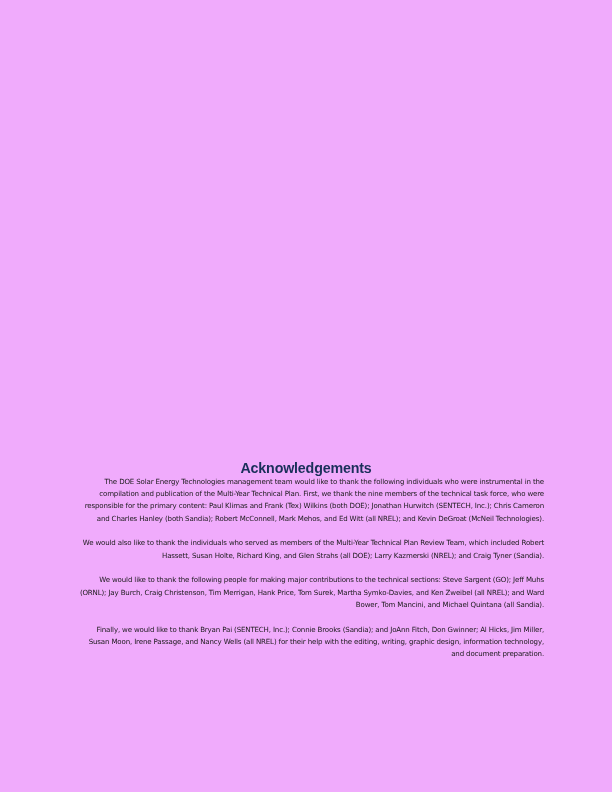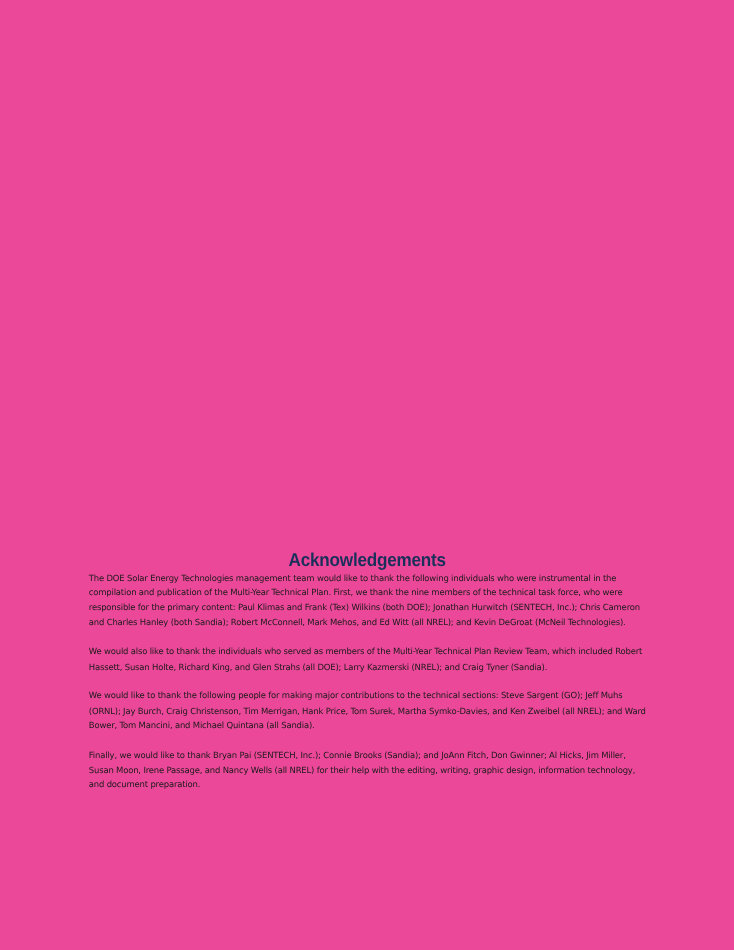--- a/index.html
+++ b/index.html
@@ -1,26 +1,26 @@
 <!DOCTYPE html>
 <html><head>
   <meta charset="utf-8">
   <style>
     html, body { margin: 0; padding: 0; background: #ffffff; }
     body { width: 612px; height: 792px; position: relative; overflow: hidden; }
-    .page { position: absolute; left: 0; top: 0; width: 612px; height: 792px; background: #ec4899; }
+    .page { position: absolute; left: 0; top: 0; width: 612px; height: 792px; background: #f0abfc; }
     .title {
       position: absolute; left: 0; top: 449px; width: 612px; text-align: center;
       font-family: "Liberation Sans", sans-serif; font-weight: bold; font-size: 15.5px;
       color: #1a2f5a; letter-spacing: -0.2px; transform: scaleX(0.92); transform-origin: center;
     }
     .body-text {
       position: absolute; left: 74px; top: 476px; width: 470px;
       font-family: "DejaVu Sans", sans-serif; font-size: 7.05px; line-height: 12.2px;
-      color: #1a1a1a; letter-spacing: -0.15px;
+      color: #1a1a1a; letter-spacing: -0.15px; text-align: right;
     }
     .body-text p { margin: 0 0 12.6px 0; }
   </style>
 </head>
 <body>
 
 <div class="page">
   <h1 class="title">Acknowledgements</h1>
   <div class="body-text">
     <p>The DOE Solar Energy Technologies management team would like to thank the following individuals who were instrumental in the compilation and publication of the Multi-Year Technical Plan. First, we thank the nine members of the technical task force, who were responsible for the primary content: Paul Klimas and Frank (Tex) Wilkins (both DOE); Jonathan Hurwitch (SENTECH, Inc.); Chris Cameron and Charles Hanley (both Sandia); Robert McConnell, Mark Mehos, and Ed Witt (all NREL); and Kevin DeGroat (McNeil Technologies).</p>

